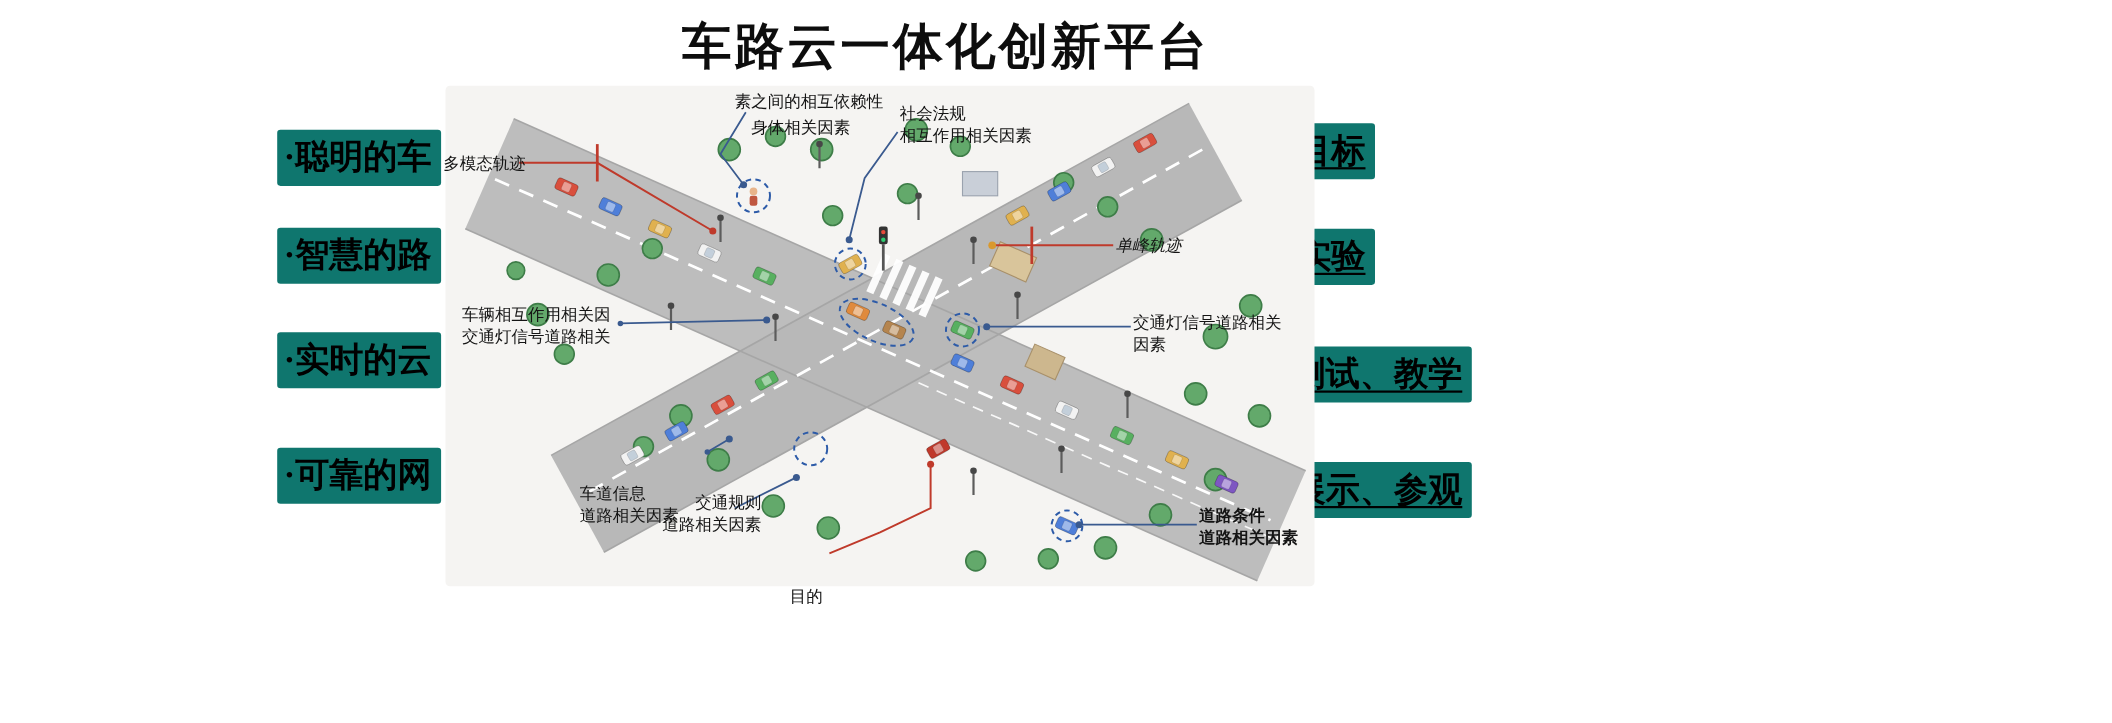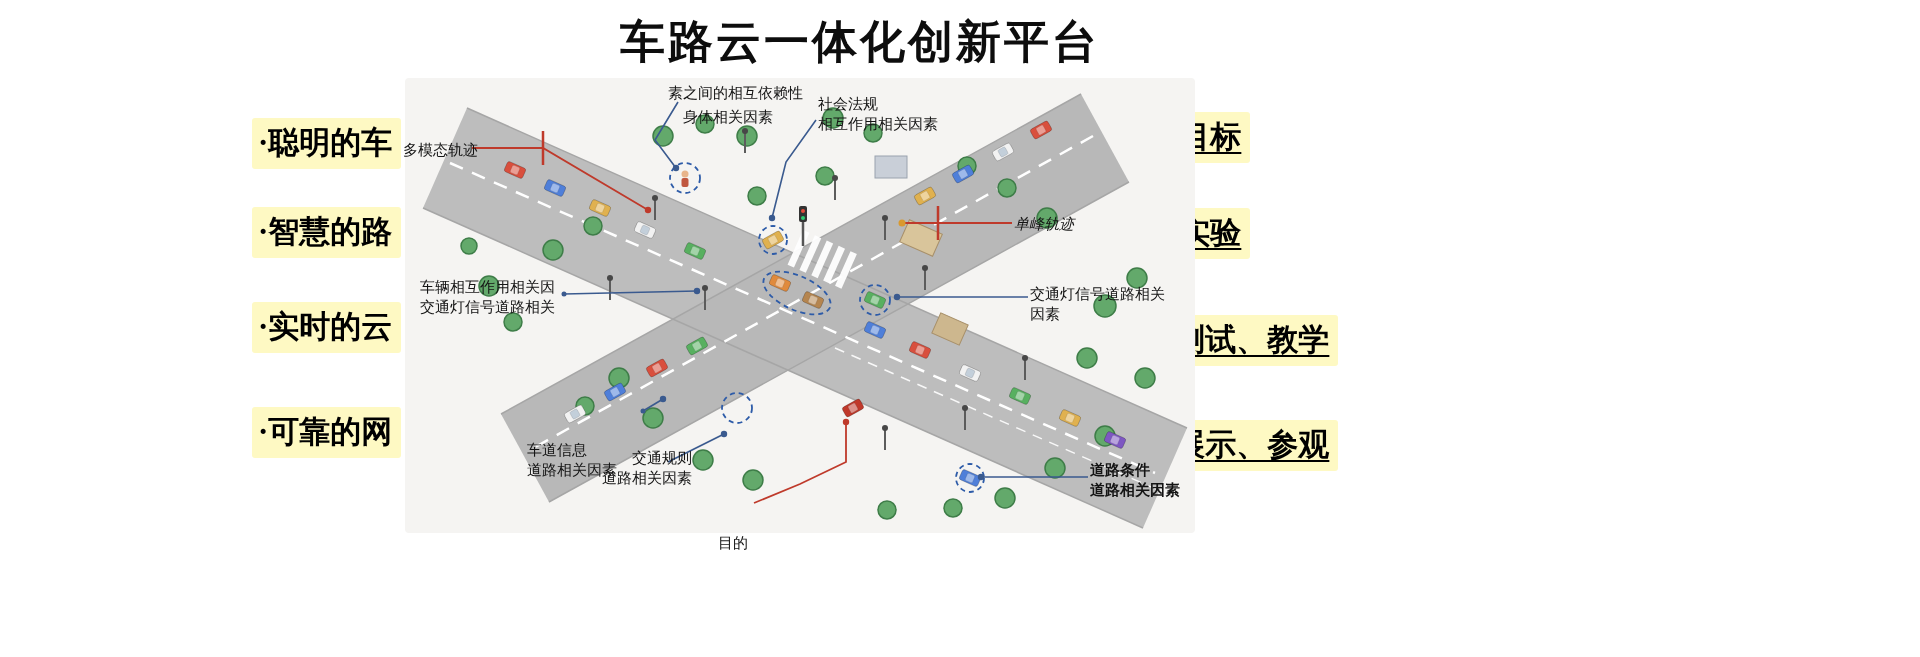--- a/index.html
+++ b/index.html
@@ -7,21 +7,21 @@
     width:1920px;height:657px;position:relative;overflow:hidden;
     background:#ffffff;font-family:"Liberation Sans",sans-serif;
   }
   .title{
     position:absolute;left:860px;top:12px;transform:translateX(-50%);
     font-family:"Liberation Serif",serif;font-weight:700;font-size:45px;
     color:#0d0d0d;letter-spacing:3px;white-space:nowrap;
   }
   .side-label{
     position:absolute;font-family:"Liberation Serif",serif;font-weight:700;
-    font-size:31px;color:#000;background:#fef9c3;padding:4px 9px 5px 6px;
+    font-size:31px;color:#000;background:#0f766e;padding:4px 9px 5px 6px;
     border-radius:3px;white-space:nowrap;
   }
   .side-label.right{
     text-decoration:underline;text-underline-offset:5px;text-decoration-thickness:2px;
   }
   .illustration{
     position:absolute;left:405px;top:78px;width:790px;height:455px;
     background:#f5f4f2;border-radius:4px;
   }
   .overlay{

